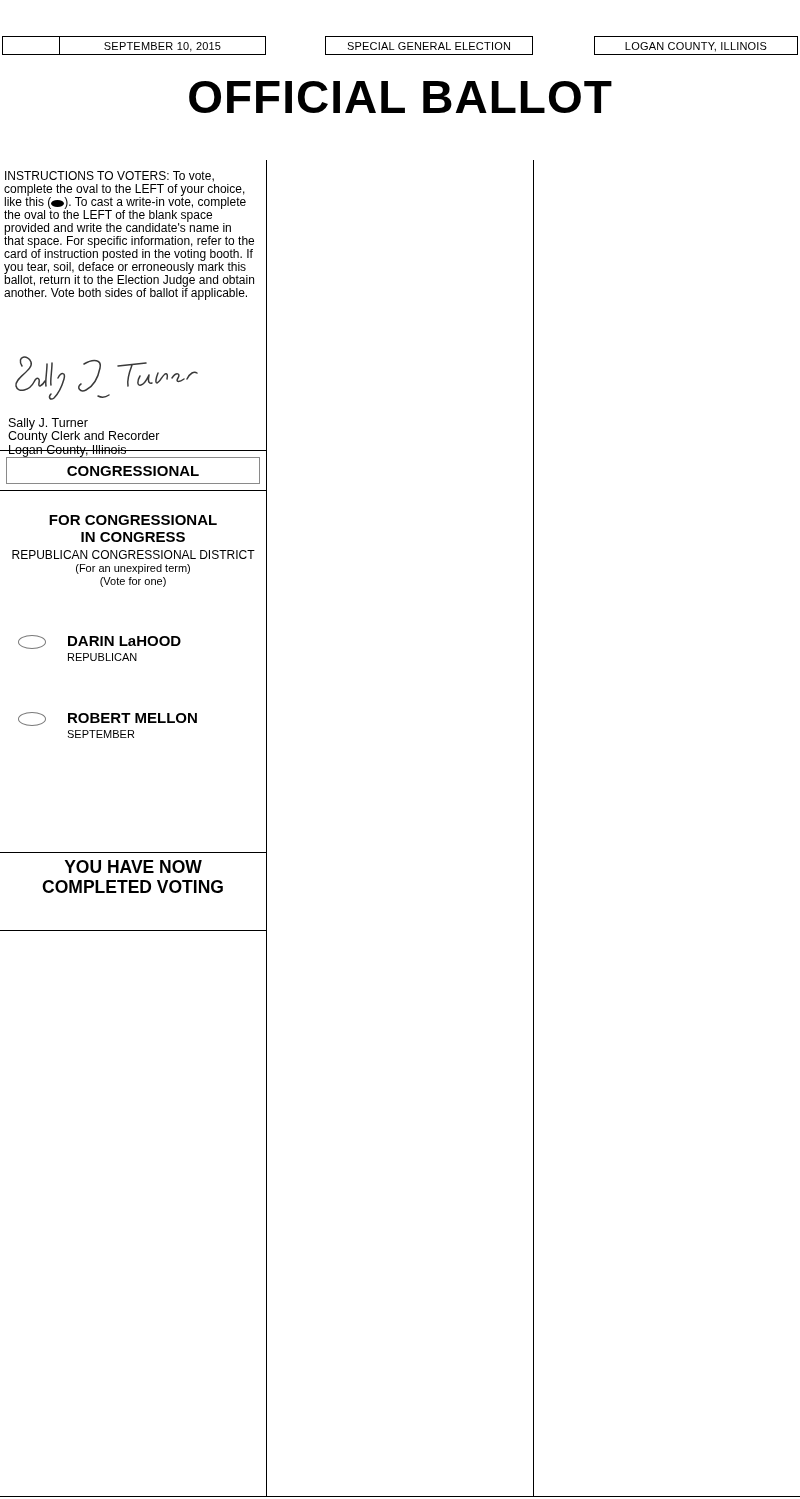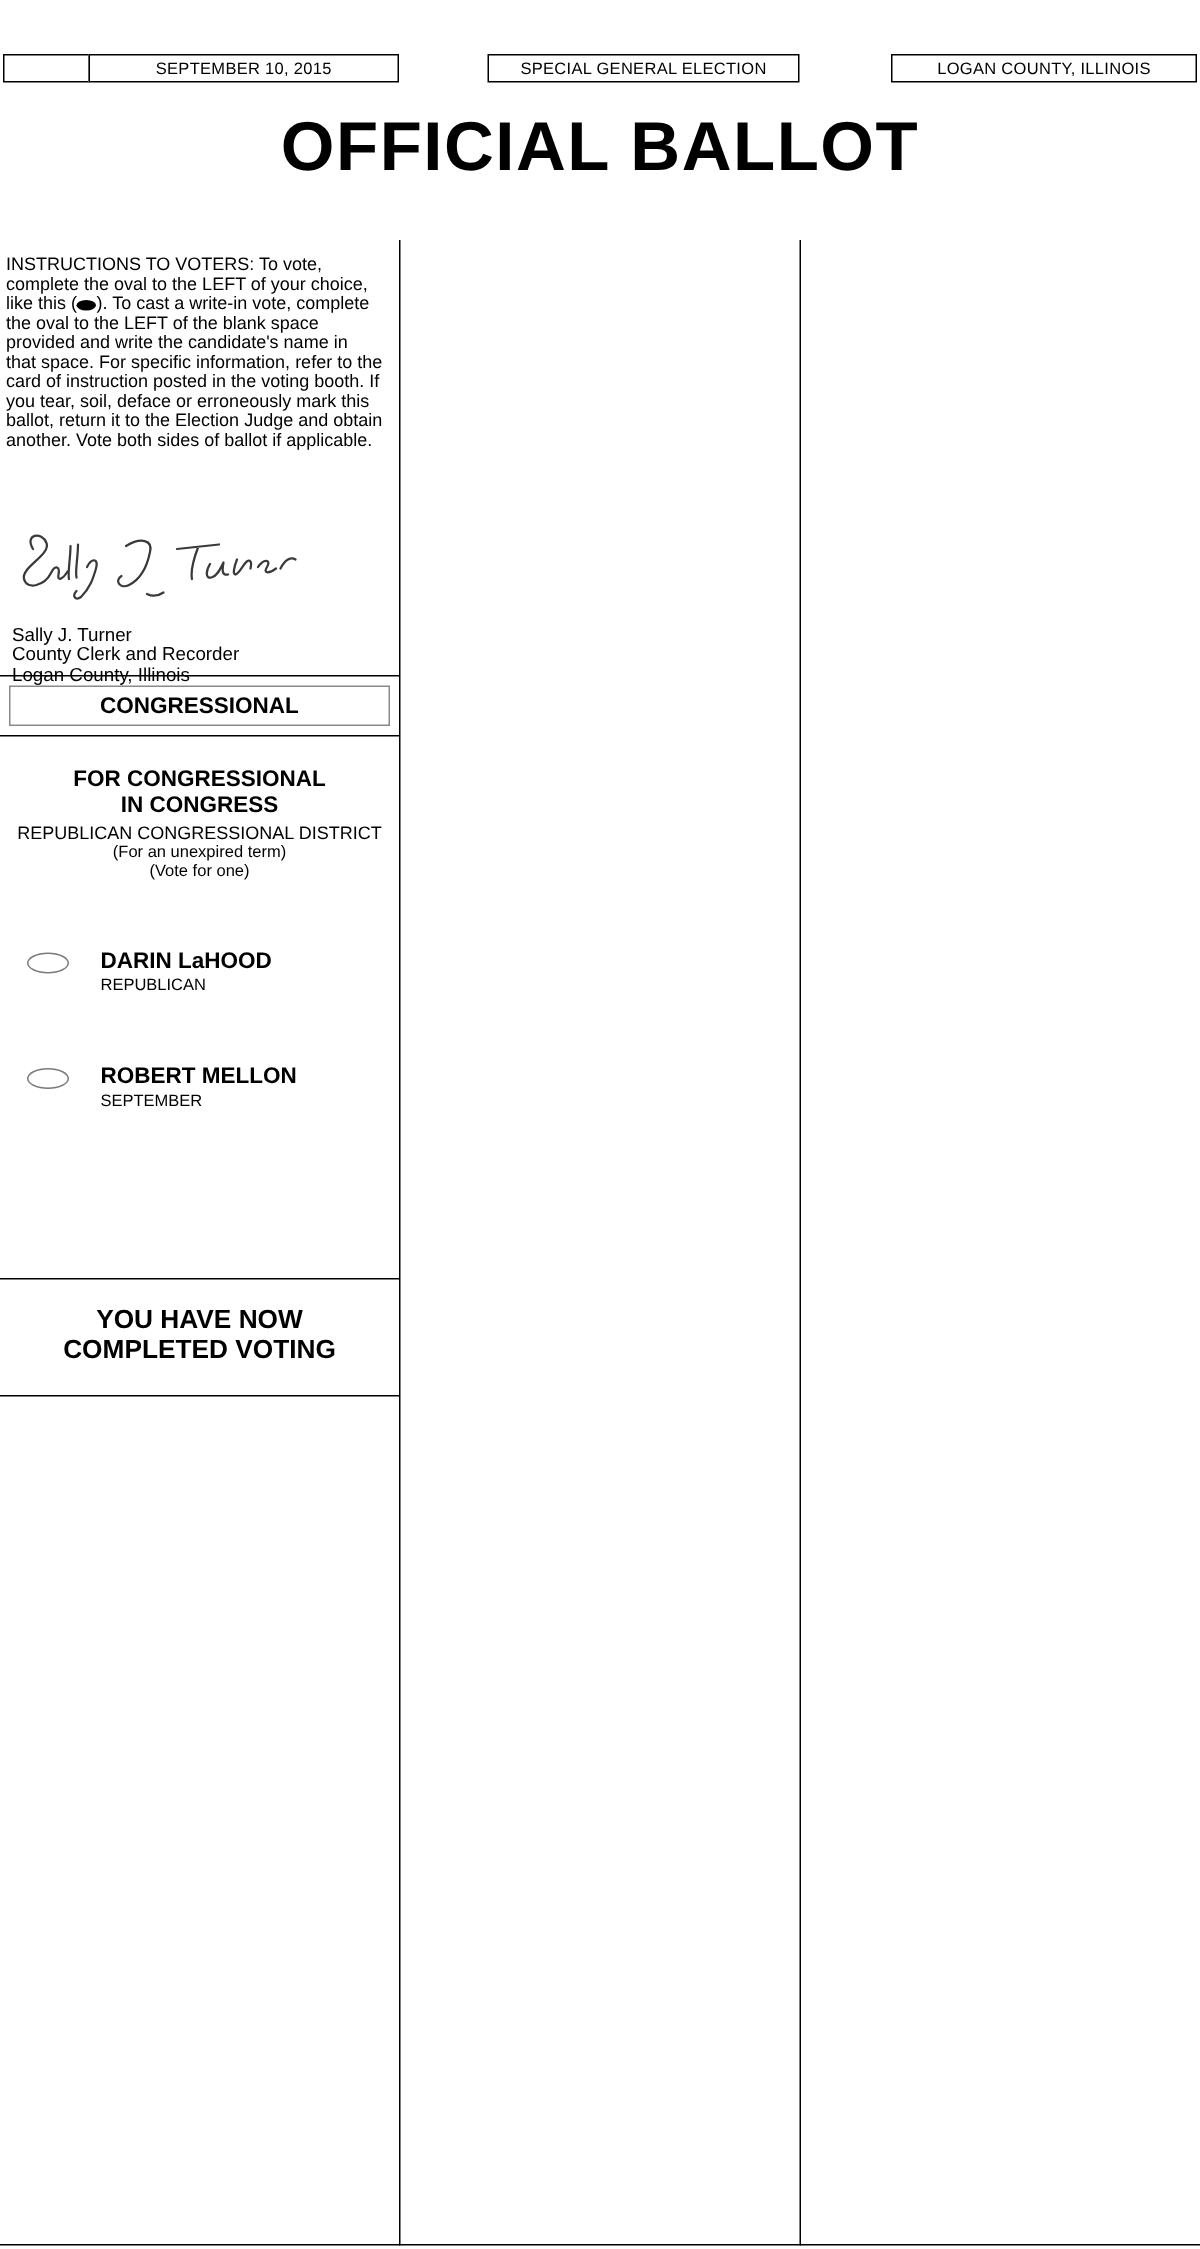--- a/index.html
+++ b/index.html
@@ -72,21 +72,21 @@
   .cand-party { font-size:11px; margin-top:2px; }
 
   .writein-block { flex:1; margin-left:18px; }
   .writein-line  { height:18px; border-bottom:1px solid #000; }
   .writein-label { font-size:11px; margin:3px 0 0 5px; }
 
   .completed {
     position:absolute; top:692px; left:0; width:266px; height:79px;
     border-top:1px solid #000; border-bottom:1px solid #000;
     box-sizing:border-box; text-align:center; font-weight:bold;
-    font-size:17.5px; line-height:1.15; padding-top:16px;
+    font-size:17.5px; line-height:1.15; padding-top:4px;
   }
 </style>
 </head>
 <body>
 
 <div class="page">
 
   <div class="hdr-box hdr-blank"></div>
   <div class="hdr-box hdr-date">
     <span>SEPTEMBER 10, 2015</span>

